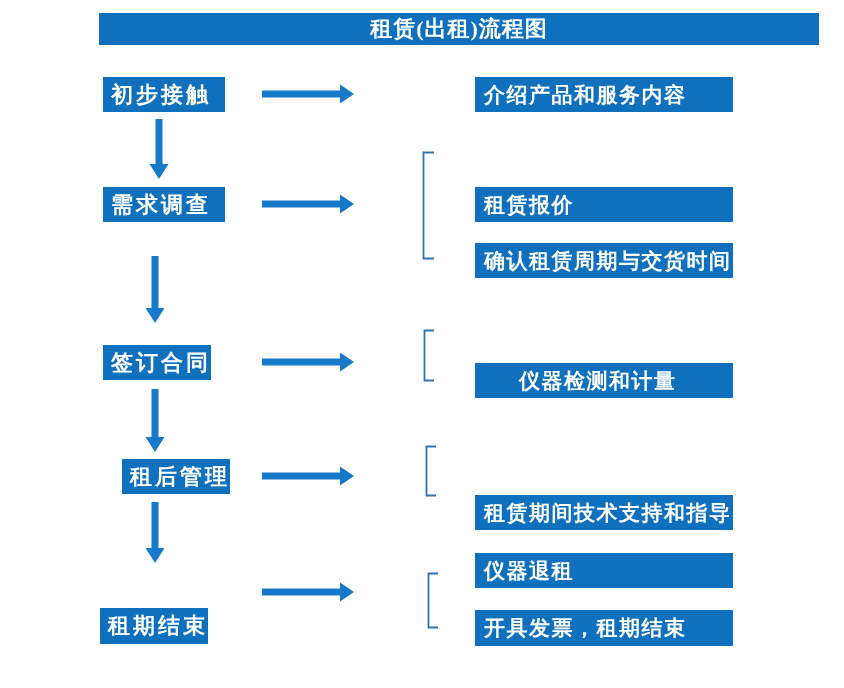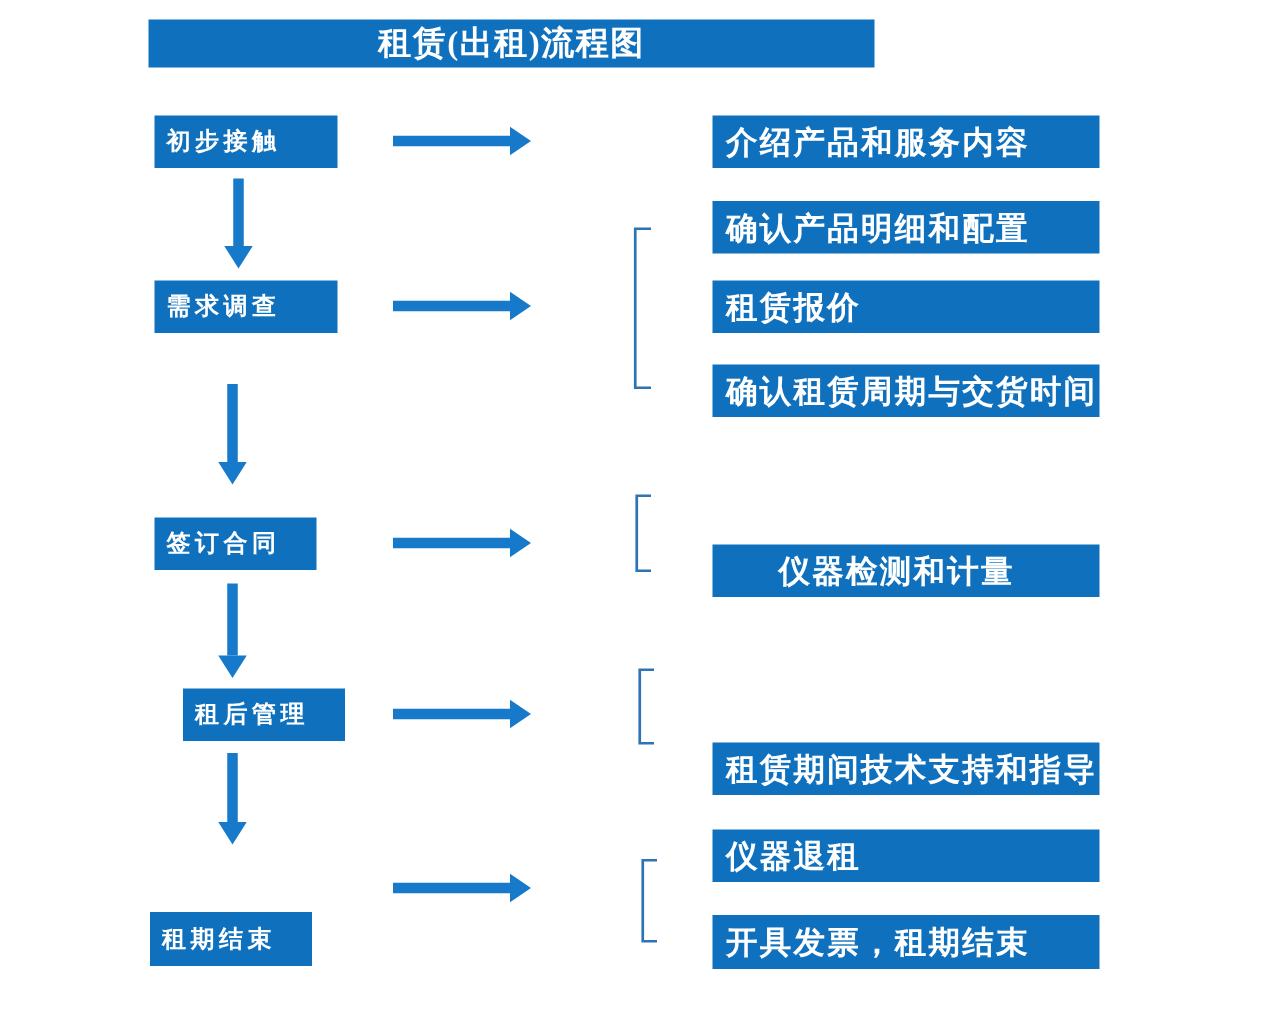--- a/index.html
+++ b/index.html
@@ -9,35 +9,35 @@
     height: 688px;
     background: var(--background, #fff);
     overflow: hidden;
     font-family: "Liberation Serif", "DejaVu Serif", serif;
     font-weight: bold;
     color: var(--text, #fff);
   }
   .title-bar {
     position: absolute;
     left: 99px; top: 13px;
-    width: 484px; height: 32px;
+    width: 720px; height: 32px;
     background: var(--box, #0F70BD);
     display: flex; align-items: center; justify-content: center;
     font-size: 22px; letter-spacing: 1px;
   }
   .lbox, .rbox {
     position: absolute;
     background: var(--box, #0F70BD);
     display: flex; align-items: center;
     white-space: nowrap;
   }
   .lbox {
     height: 35px;
     padding-left: 8px;
-    font-size: 16px; letter-spacing: 3px;
+    font-size: 22px; letter-spacing: 3px;
     box-sizing: border-box;
   }
   .rbox {
     left: 443px; width: 258px; height: 35px;
     padding-left: 9px;
     font-size: 21px; letter-spacing: 1.5px;
     box-sizing: border-box;
     margin-left: 32px;
   }
   .overlay { position: absolute; left: 0; top: 0; }
@@ -97,21 +97,20 @@
     <path class="bracket" d="M438,573.5 L428.5,573.5 L428.5,627.5 L438,627.5"></path>
   </svg>
 
   <div class="lbox" style="left:103px; top:77px; width:122px;">初步接触</div>
   <div class="lbox" style="left:103px; top:187px; width:122px;">需求调查</div>
   <div class="lbox" style="left:103px; top:345px; width:108px;">签订合同</div>
   <div class="lbox" style="left:100px; top:459px; width:108px;margin-left:22px;">租后管理</div>
   <div class="lbox" style="left:100px; top:588px; width:108px; height:36px;margin-top:20px;">租期结束</div>
 
   <div class="rbox" style="top:77px;">介绍产品和服务内容</div>
-  <div class="rbox" style="top:134px;">确认产品明细和配置</div>
   <div class="rbox" style="top:187px;">租赁报价</div>
   <div class="rbox" style="top:243px;">确认租赁周期与交货时间</div>
   <div class="rbox" style="top:363px;padding-left:44px;">仪器检测和计量</div>
   <div class="rbox" style="top:495px;">租赁期间技术支持和指导</div>
   <div class="rbox" style="top:553px;">仪器退租</div>
   <div class="rbox" style="top:610px; height:36px;">开具发票，租期结束</div>
 
 </div>
 
 </body></html>

